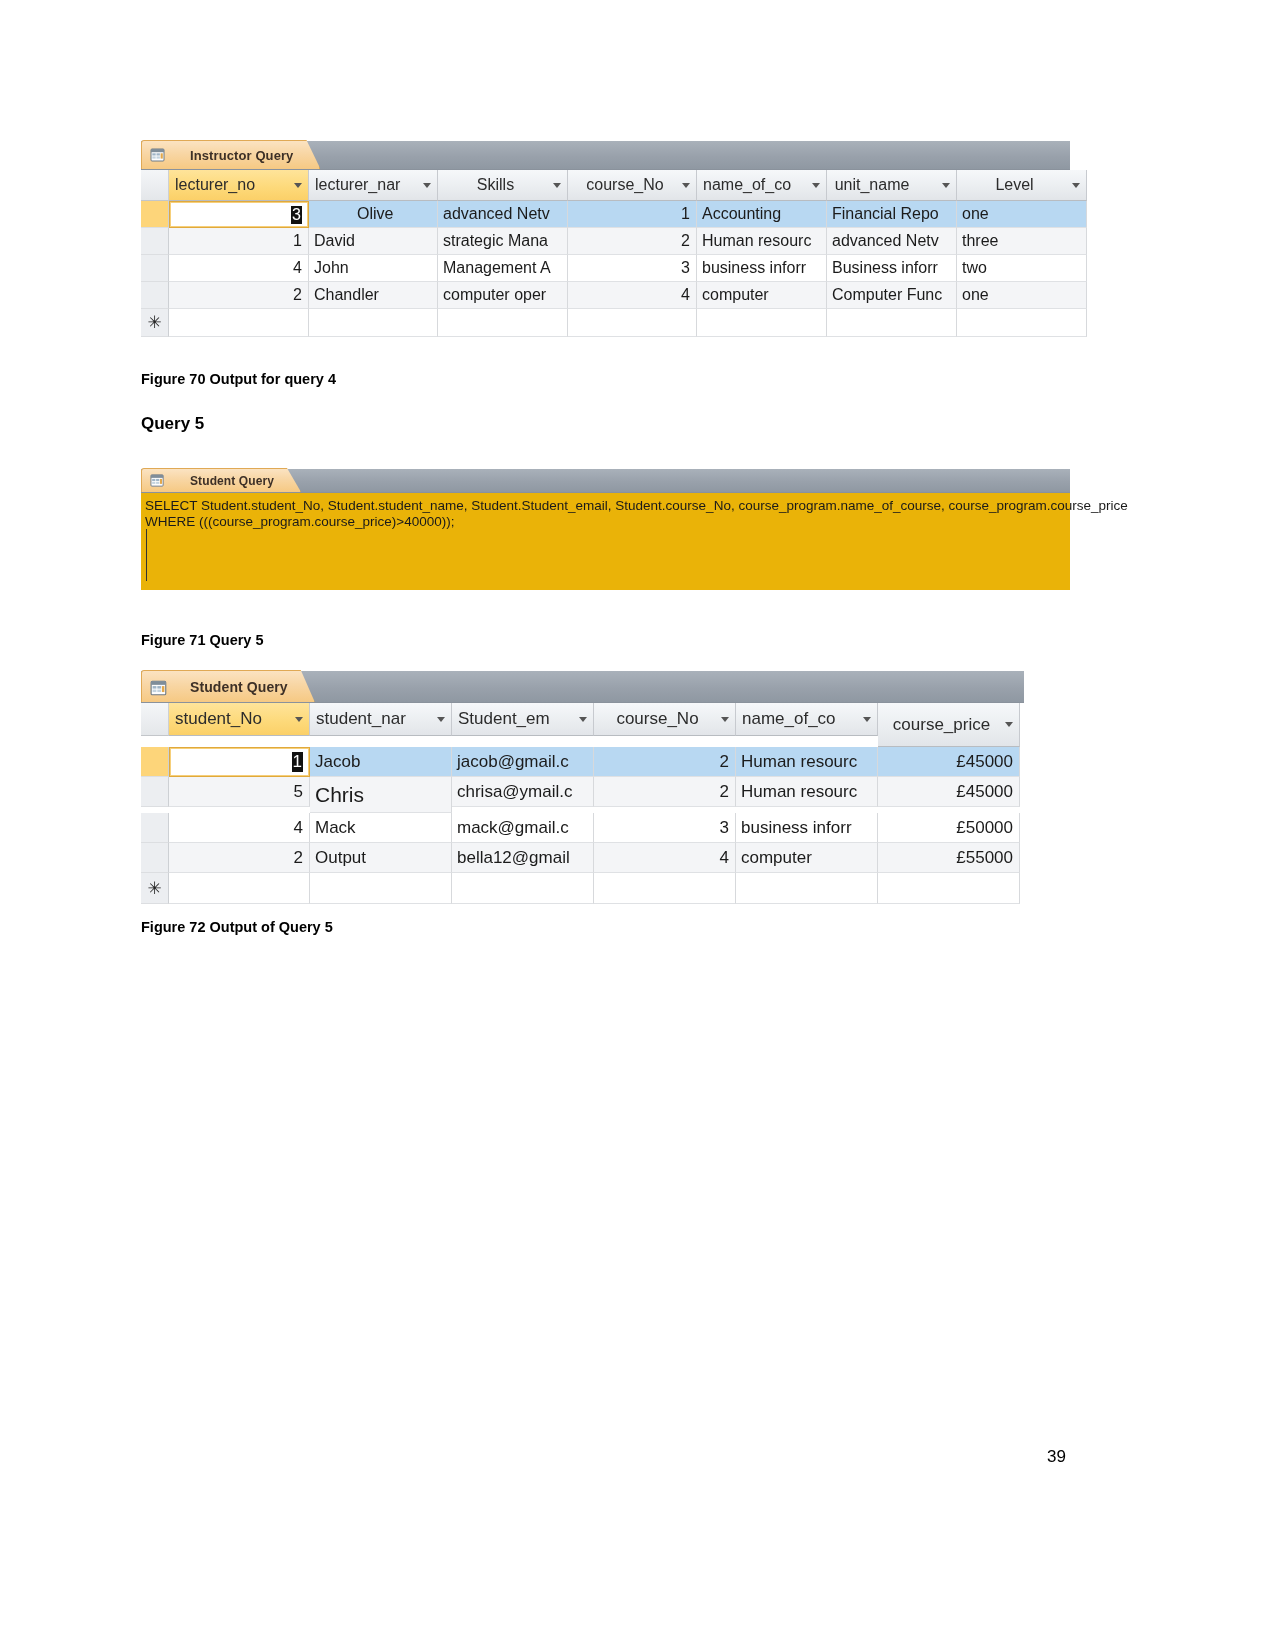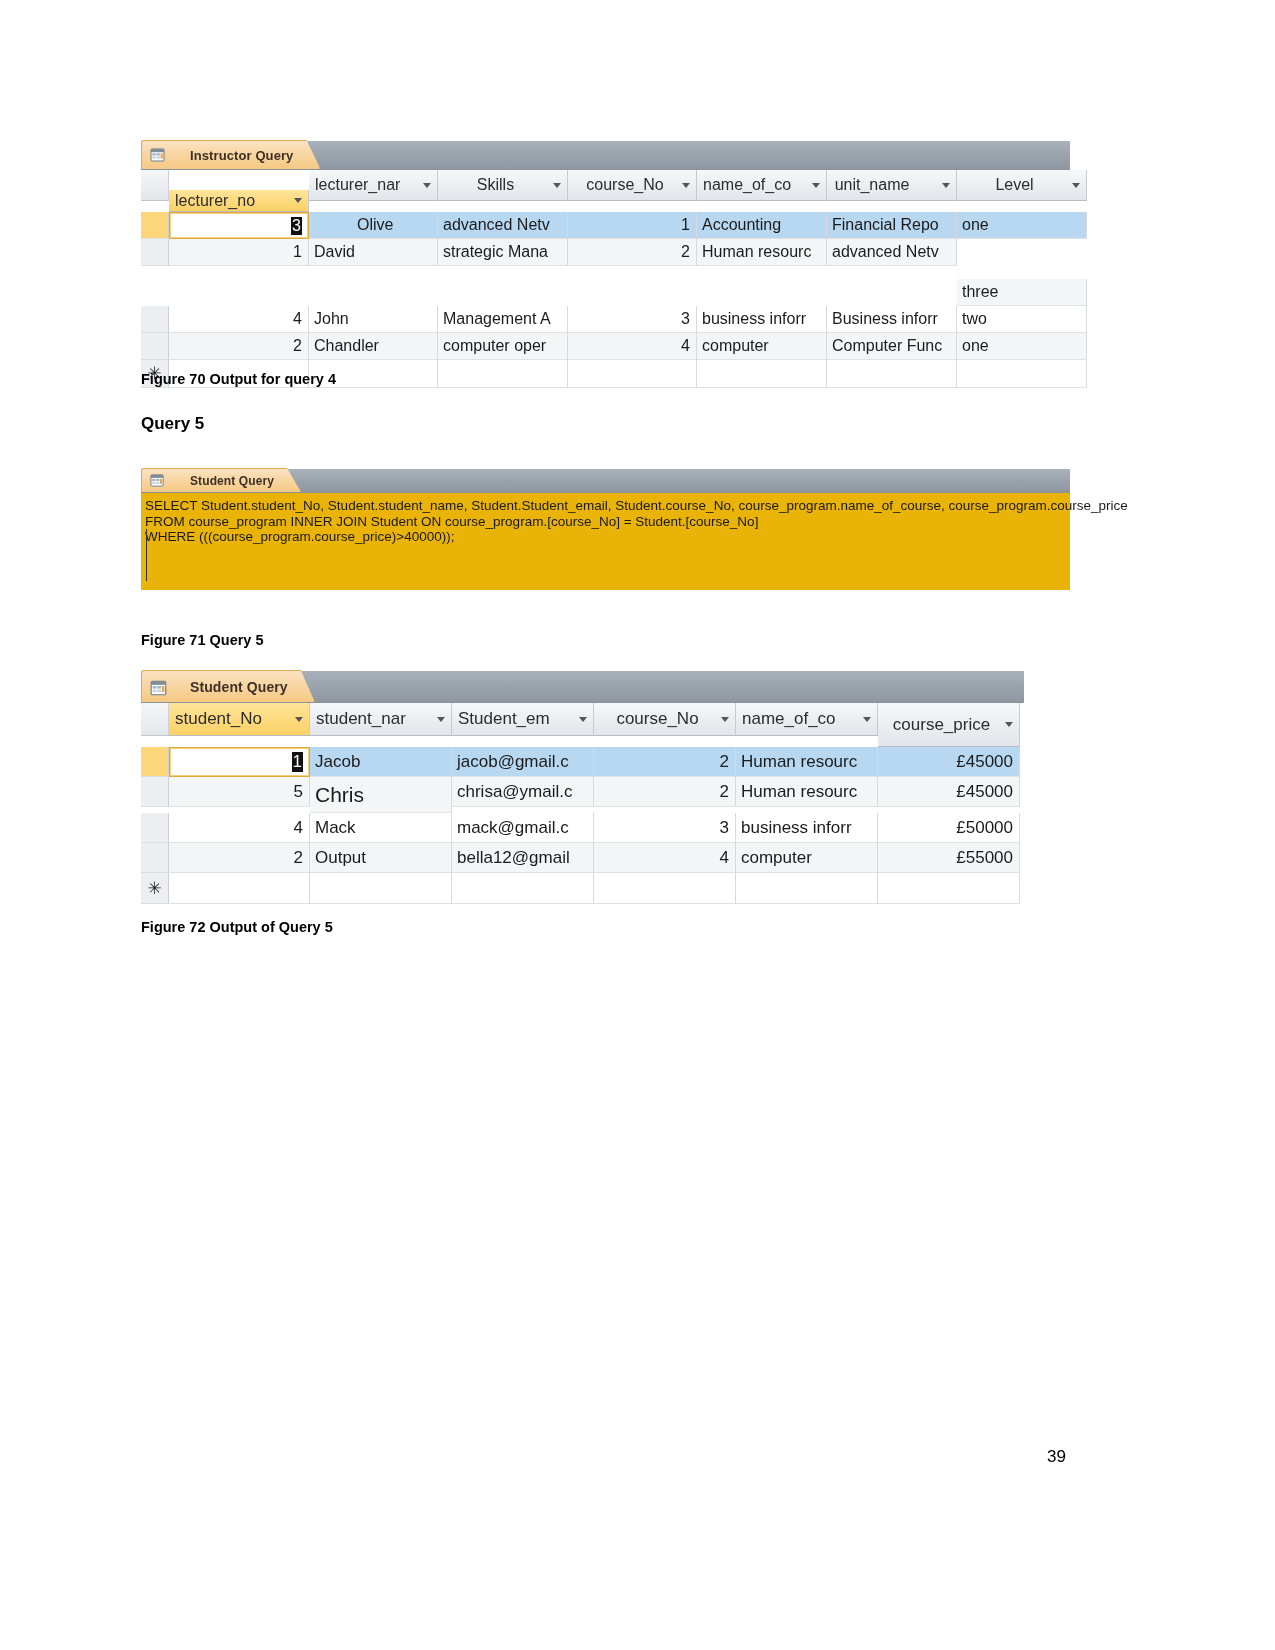--- a/index.html
+++ b/index.html
@@ -196,21 +196,21 @@
             <rect x="6.5" y="9.4" width="3.4" height="2.2" fill="#c3d3df"></rect>
             <rect x="10.6" y="6.3" width="2.2" height="5.3" fill="#e3a84b"></rect>
           </svg>
         </span>
         <span class="doc-tab-label">Instructor Query</span>
       </div>
     </div>
     <div class="datasheet" id="instructor-datasheet">
         <div class="ds-row">
           <div class="ds-selector head" style="height: 31px;"></div>
-          <div class="ds-header-cell sorted" style="width: 140px; flex: 0 0 140px; height: 22px; font-size: 16px; margin-top: 20px;">
+          <div class="ds-header-cell sorted" style="width: 140px; flex: 0 0 140px; height: 31px; font-size: 16px;">
             <span class="hdr-text">lecturer_no</span>
             <span class="arrow-down"></span>
           </div>
           <div class="ds-header-cell" style="width: 129px; flex: 0 0 129px; height: 31px; font-size: 16px;">
             <span class="hdr-text">lecturer_nar</span>
             <span class="arrow-down"></span>
           </div>
           <div class="ds-header-cell center" style="width: 130px; flex: 0 0 130px; height: 31px; font-size: 16px;">
             <span class="hdr-text">Skills</span>
             <span class="arrow-down"></span>
@@ -269,21 +269,21 @@
           </div>
           <div class="ds-cell num" style="width: 129px; flex: 0 0 129px; height: 27px; font-size: 16px;">
             <span>2</span>
           </div>
           <div class="ds-cell" style="width: 130px; flex: 0 0 130px; height: 27px; font-size: 16px;">
             <span>Human resourc</span>
           </div>
           <div class="ds-cell" style="width: 130px; flex: 0 0 130px; height: 27px; font-size: 16px;">
             <span>advanced Netv</span>
           </div>
-          <div class="ds-cell" style="width: 130px; flex: 0 0 130px; height: 27px; font-size: 16px; margin-top: 40px;">
+          <div class="ds-cell" style="width: 130px; flex: 0 0 130px; height: 27px; font-size: 16px;">
             <span>three</span>
           </div>
         </div>
         <div class="ds-row row-plain">
           <div class="ds-selector" style="height: 27px;"></div>
           <div class="ds-cell num" style="width: 140px; flex: 0 0 140px; height: 27px; font-size: 16px;">
             <span>4</span>
           </div>
           <div class="ds-cell" style="width: 129px; flex: 0 0 129px; height: 27px; font-size: 16px;">
             <span>John</span>
@@ -360,21 +360,20 @@
             <rect x="6.5" y="9.4" width="3.4" height="2.2" fill="#c3d3df"></rect>
             <rect x="10.6" y="6.3" width="2.2" height="5.3" fill="#e3a84b"></rect>
           </svg>
         </span>
         <span class="doc-tab-label" style="font-size:12px;">Student Query</span>
       </div>
     </div>
     <div class="sql-pane" id="sql-pane" style="height:97px;">
       <div class="sql-caret" style="top:36px; height:52px;"></div>
     <div class="sql-line">SELECT Student.student_No, Student.student_name, Student.Student_email, Student.course_No, course_program.name_of_course, course_program.course_price</div>
-        <div class="sql-line">FROM course_program INNER JOIN Student ON course_program.[course_No] = Student.[course_No]</div>
         <div class="sql-line">WHERE (((course_program.course_price)&gt;40000));</div>
       </div>
   </div>
 
   <div class="caption" style="left:141px; top:632px;">Figure 71 Query 5</div>
 
   <div class="access-window" id="student-window" style="left:141px; top:671px; width:883px;">
     <div class="tabstrip" style="height:32px;">
       <div class="doc-tab" style="height:32px;">
         <span class="tab-icon">

